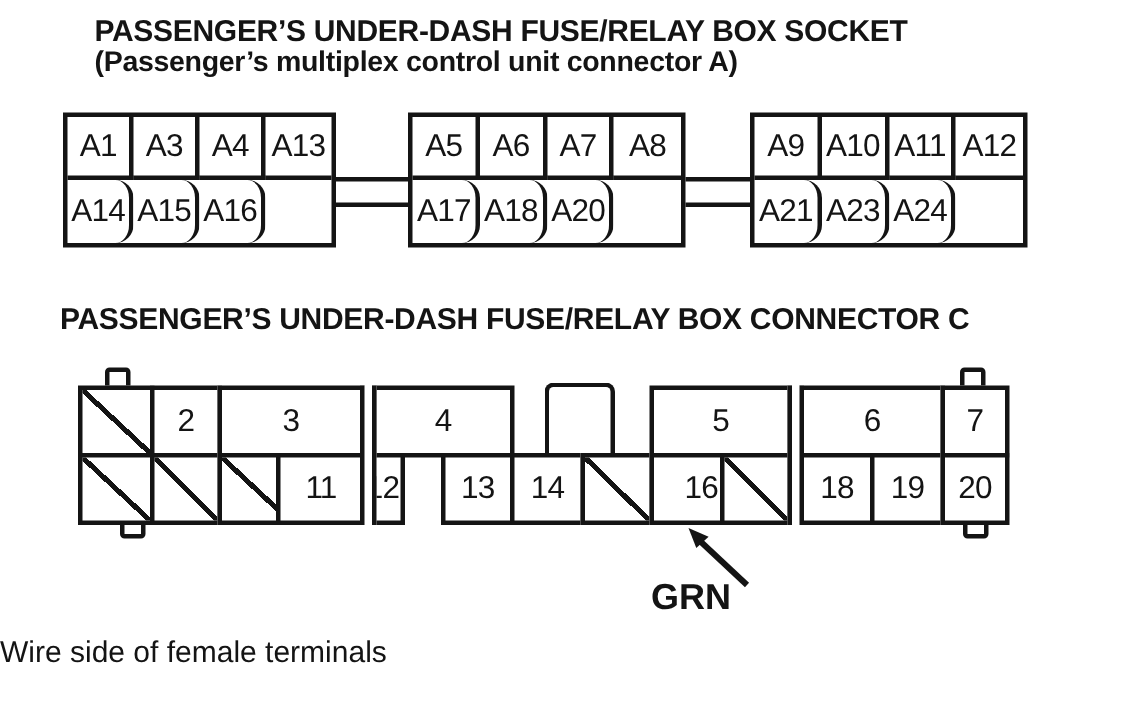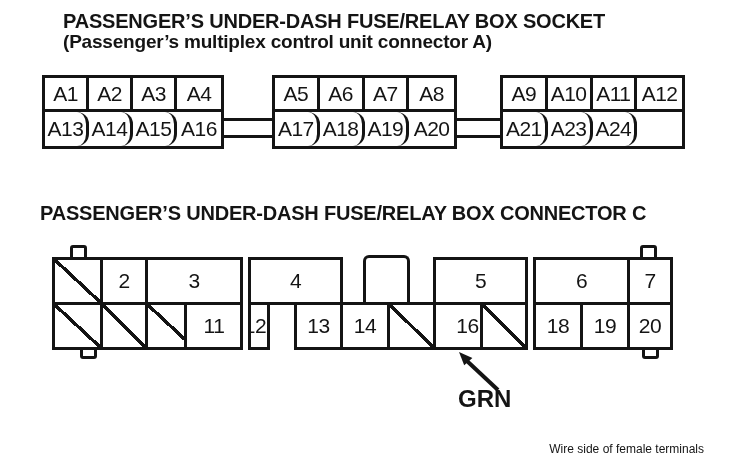--- a/index.html
+++ b/index.html
@@ -13,21 +13,21 @@
   .heading {
     position:absolute; font-weight:bold; font-size:20px;
     letter-spacing:-0.2px; white-space:nowrap;
   }
   .subheading {
     position:absolute; font-weight:bold; font-size:19px;
     letter-spacing:-0.2px; white-space:nowrap;
   }
   
   .ablock {
-    position:absolute; top:75px; height:74px; box-sizing:border-box;
+    position:absolute; top:75px; height:90px; box-sizing:border-box;
     border:3px solid var(--ink); background:var(--bg);
     display:grid; grid-template-columns:repeat(4,1fr); grid-template-rows:1fr 1fr;
   }
   .acell {
     display:flex; align-items:center; justify-content:center;
     font-size:21px; letter-spacing:-0.5px;
     border-right:3px solid var(--ink); border-bottom:3px solid var(--ink);
   }
   .acell:nth-child(4n) { border-right:none; }
   .acell:nth-child(n+5) { border-bottom:none;border-radius:12px; }
@@ -58,54 +58,52 @@
     border-radius:6px 6px 0 0;
   }
   .ctab {
     position:absolute; width:17px; height:15px; box-sizing:border-box;
     border:3px solid var(--ink); border-radius:3px; background:var(--bg);
   }
   .wire-label {
     position:absolute; font-weight:bold; font-size:24px; white-space:nowrap;
   }
   .caption {
-    position:absolute; left:0; top:442px; width:704px; text-align:right;
-    font-size:12px; white-space:nowrap;
+    position:absolute; left:0; top:424px; width:704px; text-align:left;
+    font-size:20px; white-space:nowrap;
   }
 </style>
 </head>
 <body>
 
 <div class="heading" style="left:63px; top:10px">PASSENGER’S UNDER-DASH FUSE/RELAY BOX SOCKET</div>
 <div class="subheading" style="left:63px; top:31px">(Passenger’s multiplex control unit connector A)</div>
 
 <div class="bridge" style="left:220px; top:118px; width:56px"></div>
 <div class="bridge" style="left:220px; top:135px; width:56px"></div>
 <div class="bridge" style="left:453px; top:118px; width:51px"></div>
 <div class="bridge" style="left:453px; top:135px; width:51px"></div>
 
 <div class="ablock" style="left:42px; width:182px">
   <div class="acell">A1</div>
-  <div class="acell">A2</div>
   <div class="acell">A3</div>
   <div class="acell">A4</div>
   <div class="acell">A13</div>
   <div class="acell">A14</div>
   <div class="acell">A15</div>
   <div class="acell">A16</div>
 </div>
 
 <div class="ablock" style="left:272px; width:185px">
   <div class="acell">A5</div>
   <div class="acell">A6</div>
   <div class="acell">A7</div>
   <div class="acell">A8</div>
   <div class="acell">A17</div>
   <div class="acell">A18</div>
-  <div class="acell">A19</div>
   <div class="acell">A20</div>
 </div>
 
 <div class="ablock" style="left:500px; width:185px">
   <div class="acell">A9</div>
   <div class="acell">A10</div>
   <div class="acell">A11</div>
   <div class="acell">A12</div>
   <div class="acell">A21</div>
   <div class="acell">A23</div>
@@ -143,15 +141,15 @@
 
 <div class="csep" style="left:240px"></div>
 <div class="csep" style="left:525px"></div>
 
 <div class="keyway"></div>
 
 <svg class="abs" style="left:440px; top:348px" width="80" height="46" viewBox="0 0 80 46">
   <line x1="27" y1="13" x2="58" y2="42" stroke="#141414" stroke-width="4"></line>
   <polygon points="19,4 32.4,9.9 24.2,17.3" fill="#141414"></polygon>
 </svg>
-<div class="wire-label" style="left:458px; top:385px">GRN</div>
+<div class="wire-label" style="left:434px; top:385px">GRN</div>
 
 <div class="caption">Wire side of female terminals</div>
 
 </body></html>

